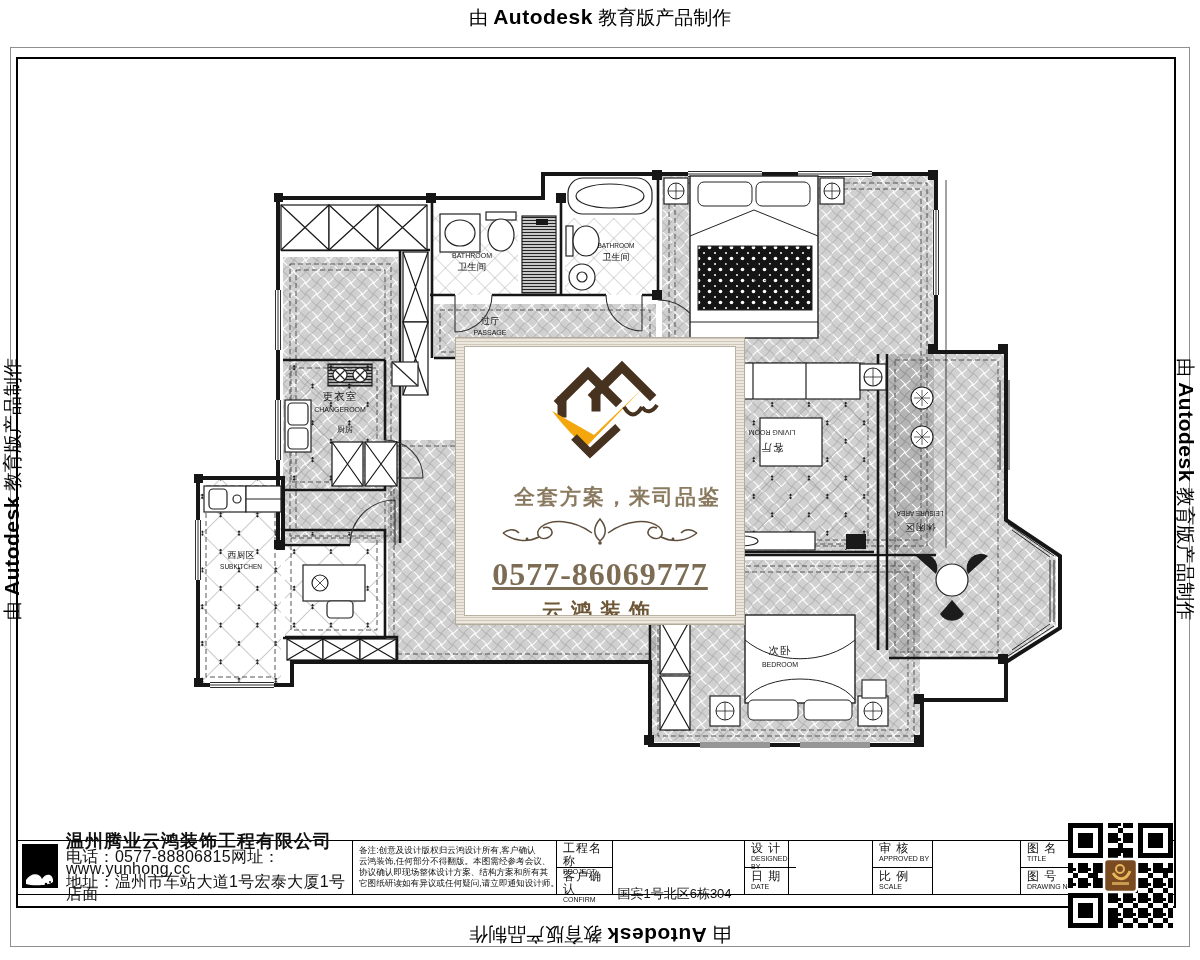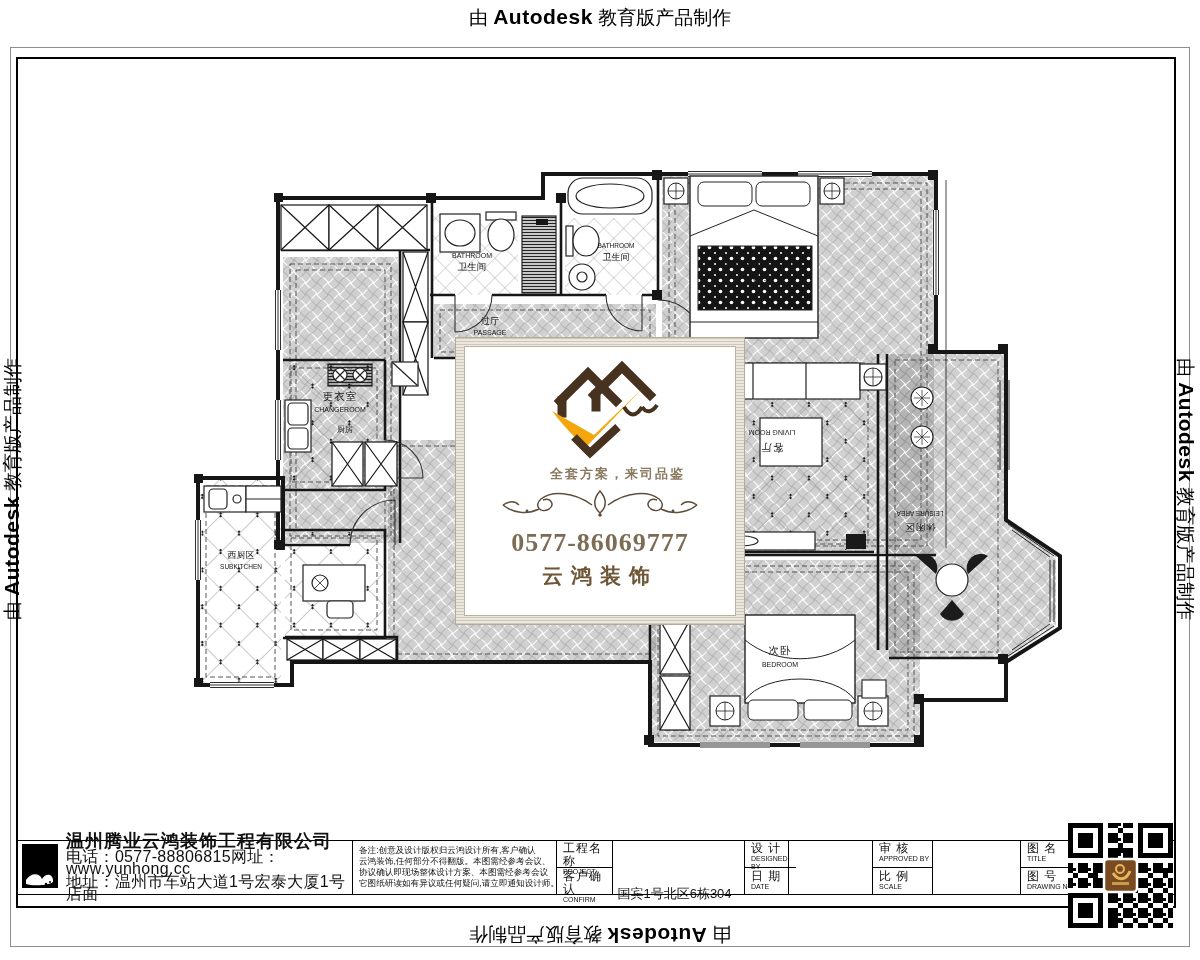--- a/index.html
+++ b/index.html
@@ -15,23 +15,23 @@
   .wm-top{left:0;top:5px;width:1200px;}
   .wm-bottom{left:0;top:921px;width:1200px;transform:rotate(180deg);}
   .wm-left{left:-119px;top:476px;width:264px;transform:rotate(-90deg);}
   .wm-right{left:1053px;top:476px;width:264px;transform:rotate(90deg);}
   
   .card{left:455px;top:337px;width:290px;height:288px;box-sizing:border-box;
         background:repeating-linear-gradient(0deg,#cfc8ba 0 1px,#ece8de 1px 3px);
         border:1px solid #b3aa99;padding:8px;}
   .card-in{box-sizing:border-box;width:100%;height:100%;background:#fff;
            border:1px solid #b9b1a1;text-align:center;overflow:hidden;}
-  .slogan{margin-top:2px;font-size:13px;letter-spacing:2px;color:#8a7a60;font-weight:bold;padding-left:35px;}
+  .slogan{margin-top:20px;font-size:21px;letter-spacing:2px;color:#8a7a60;font-weight:bold;padding-left:35px;}
   .phone{margin-top:7px;font-family:"Liberation Serif","DejaVu Serif",serif;
-         font-size:26px;font-weight:bold;color:#7c6c54;letter-spacing:1px;}
+         font-size:32px;font-weight:bold;color:#7c6c54;letter-spacing:1px;text-decoration:underline;}
   .brand{margin-top:4px;font-size:21px;font-weight:bold;color:#6e5736;letter-spacing:8px;}
   
   .tb{box-sizing:border-box;border-left:1px solid #000;}
   .strip{left:16px;top:840px;width:1158px;height:55px;border-top:1.5px solid #000;
          border-bottom:1px solid #000;box-sizing:border-box;}
   .cell{position:absolute;top:840px;height:55px;box-sizing:border-box;}
   .half{position:absolute;left:0;width:100%;height:27px;box-sizing:border-box;
         padding:2px 0 0 6px;}
   .half.bot{top:27px;border-top:1px solid #000;}
   .zh{font-size:12px;letter-spacing:1px;line-height:13px;}
@@ -398,21 +398,21 @@
   <div>
     <div class="co-name">温州腾业云鸿装饰工程有限公司</div>
     <div class="co-line">电话：0577-88806815网址：www.yunhong.cc</div>
     <div class="co-line">地址：温州市车站大道1号宏泰大厦1号店面</div>
   </div>
 </div>
 
 <div class="cell notes tb" style="left:352px;width:204px">
   <div class="note-line">备注:创意及设计版权归云鸿设计所有,客户确认</div>
   <div class="note-line">云鸿装饰,任何部分不得翻版。本图需经参考会议、</div>
-  <div class="note-line">协议确认即现场整体设计方案、本图需经参考会议</div>
+  <div class="note-line">协议确认即现场整体设计方案、结构方案和所有其</div>
   <div class="note-line">它图纸研读如有异议或任何疑问,请立即通知设计师。</div>
 </div>
 
 <div class="cell tb" style="left:556px;width:56px">
   <div class="half">
     <div class="zh">工程名称</div>
     <div class="en">PROJECT</div>
   </div>
   <div class="half bot">
     <div class="zh">客户确认</div>

